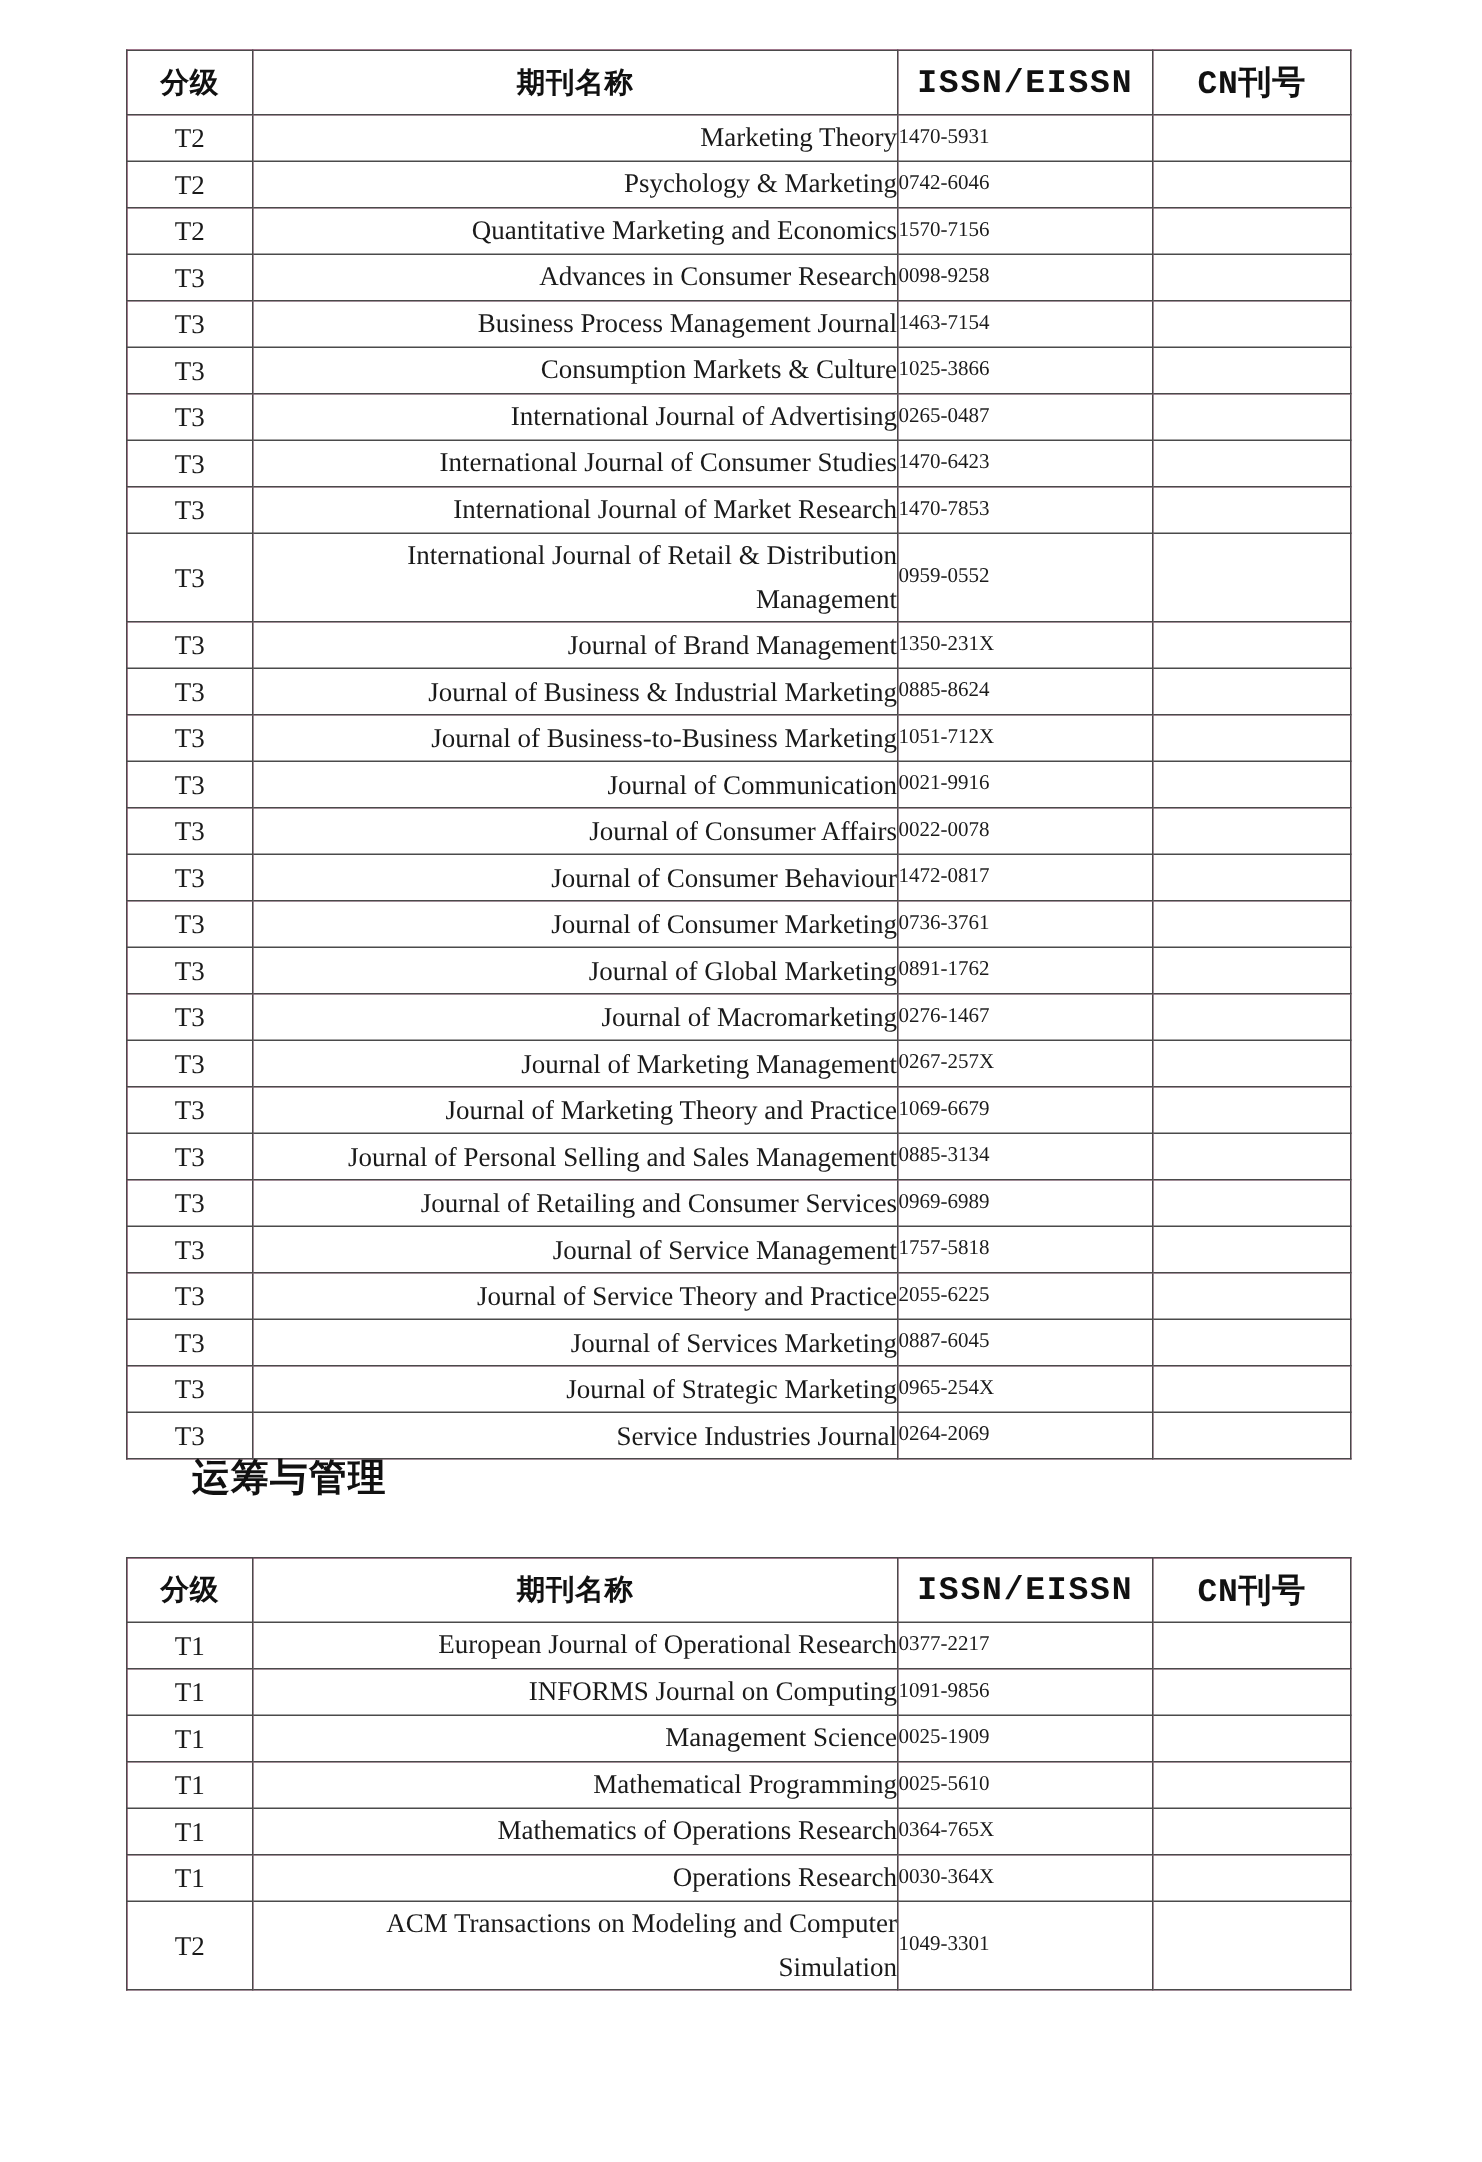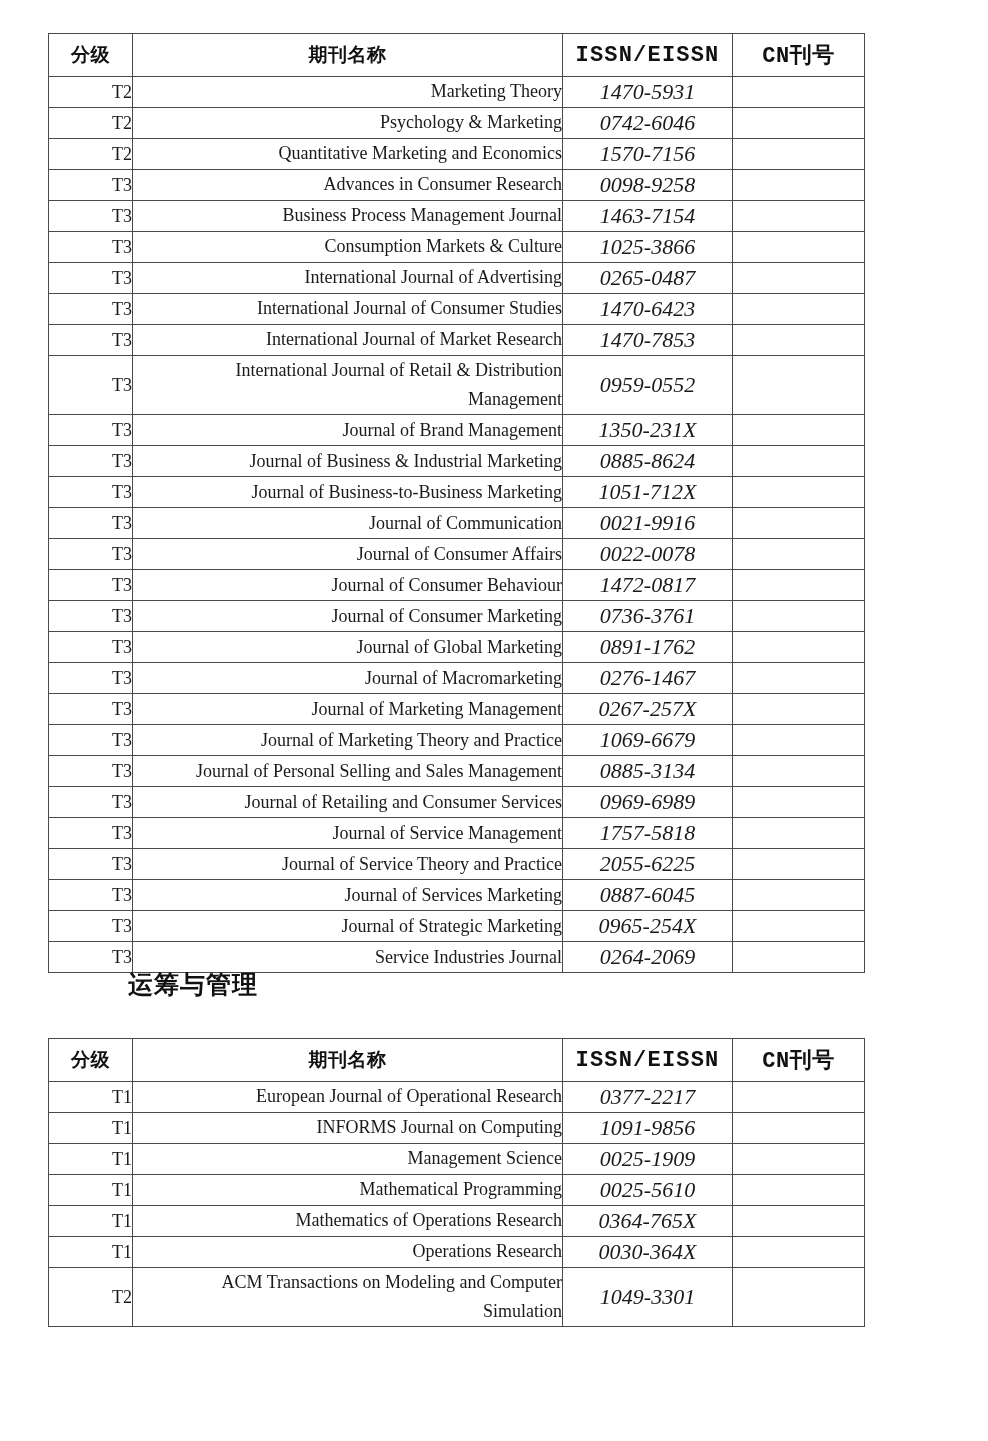--- a/index.html
+++ b/index.html
@@ -21,21 +21,21 @@
     height: 1441px;
     position: relative;
     box-sizing: border-box;
   }
 
   
   .journal-table {
     border-collapse: collapse;
     table-layout: fixed;
     width: 816px;
-    margin: 0 0 0 48px;
+    margin: 0 0 0 84px;
     background: #ec4899;
   }
   .journal-table td,
   .journal-table th {
     border: 1px solid #4a4a4a;
     padding: 0;
     vertical-align: middle;
     background: #fff;
   }
 
@@ -67,36 +67,35 @@
   }
 
   
   .journal-table tbody tr td {
     height: 30px;
   }
   .journal-table tbody tr.tall td {
     height: 58px;
   }
   .cell-rank {
-    text-align: right;
+    text-align: center;
     font-size: 18px;
     font-family: "Liberation Serif", serif;
   }
   .cell-name {
     text-align: right;
     padding-left: 9px !important;
     font-size: 18px;
     line-height: 1.62;
     font-family: "Liberation Serif", serif;
   }
   .cell-issn {
-    text-align: center;
-    font-size: 22px;
+    text-align: left;
+    font-size: 14px;
     font-family: "Liberation Serif", serif;
-    font-style: italic;
   }
   .cell-cn {
     text-align: center;
     font-size: 18px;
   }
 
   
   .section-heading {
     font-family: "DejaVu Sans", "Liberation Sans", sans-serif;
     font-weight: bold;

